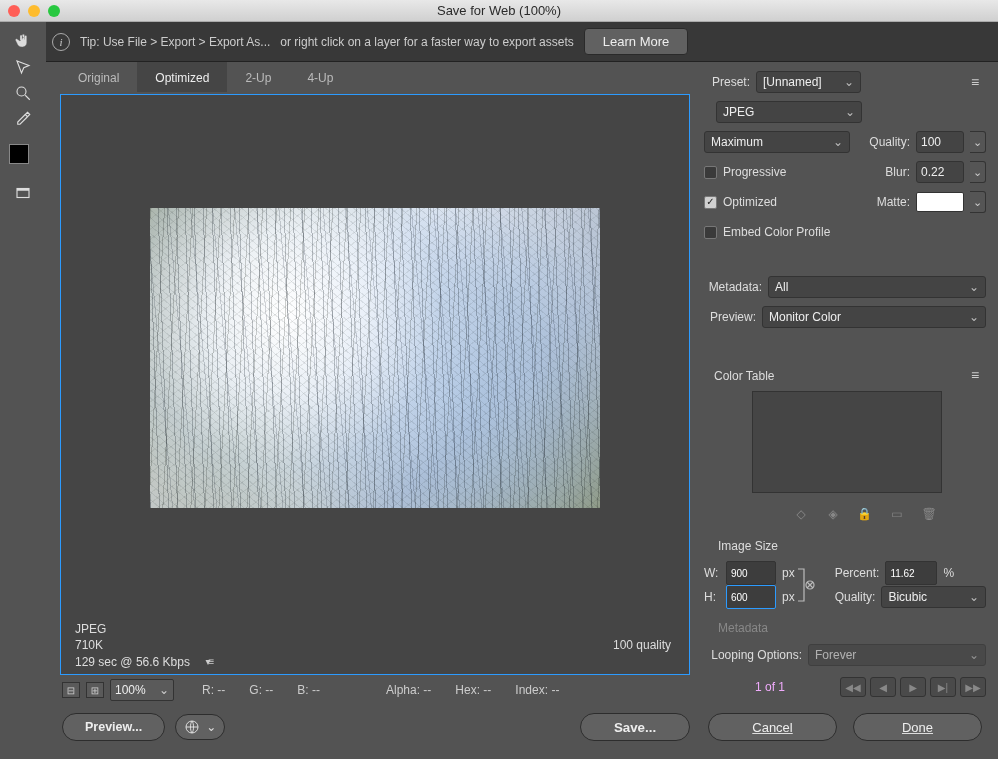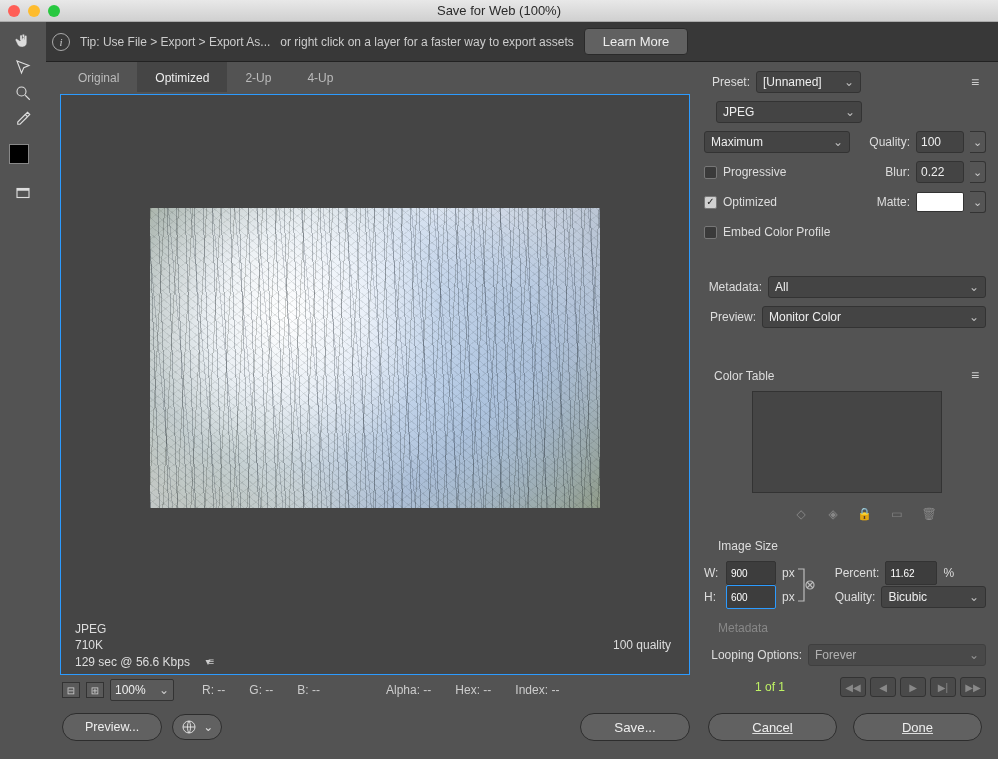--- a/index.html
+++ b/index.html
@@ -66,21 +66,21 @@
 .cf-left div{line-height:16px;}
 .cf-right{align-self:center; padding-right:4px;}
 
 .readout-row{ height:26px; display:flex; align-items:center; gap:6px; padding:4px 0 0 2px; color:#ccc;}
 .ro-btn{ width:18px; height:16px; border:1px solid #333; background:#5a5a5a; display:flex; align-items:center; justify-content:center; font-size:10px; cursor:pointer;}
 .zoom-sel{ background:#5a5a5a; border:1px solid #333; color:#eee; height:22px; width:64px; padding:0 4px; display:flex; align-items:center; justify-content:space-between; cursor:pointer; border-radius:2px;}
 .zoom-sel::after{content:"⌄"; color:#ccc; font-size:12px;}
 .ro-lbl{ margin-left:22px;} .ro-lbl + .ro-lbl{margin-left:18px;}
 
 .bottom-btns{ display:flex; align-items:center; gap:10px; padding:12px 0 10px 2px;}
-.pill{ background:#616161; border:1px solid #2d2d2d; color:#eee; border-radius:20px; height:28px; display:flex; align-items:center; justify-content:center; cursor:pointer;}
+.pill{ background:#616161; border:1px solid #2d2d2d; color:#eee; border-radius:20px; height:28px; display:flex; align-items:center; justify-content:center; cursor:pointer;font-weight:bold;}
 .pill.small{ padding:0 22px; font-size:12.5px;}
 .globe-sel{ display:flex; align-items:center; background:#616161; border:1px solid #2d2d2d; border-radius:20px; height:26px; padding:0 8px; gap:6px; cursor:pointer;}
 .globe-sel::after{content:"⌄"; color:#ddd;}
 
 
 .right-panel{ width:300px; flex:0 0 300px; background:#535353; padding:8px 12px 8px 6px; display:flex; flex-direction:column; gap:6px; font-size:12px;}
 .row{ display:flex; align-items:center; gap:6px; min-height:24px;}
 .row .lbl{ color:#ddd; text-align:right;}
 .select, .numbox{ background:#444; border:1px solid #333; color:#eee; height:22px; border-radius:3px; display:flex; align-items:center; padding:0 6px; cursor:pointer;}
 .select{ justify-content:space-between;} .select::after{content:"⌄"; color:#bbb; margin-left:6px; font-size:12px;}
@@ -93,21 +93,21 @@
 .flyout{ width:22px; text-align:center; cursor:pointer; color:#ccc;}
 
 .section-gap{height:36px;}
 .section-title{ color:#ddd; margin:4px 0 2px 14px;}
 .colortable-box{ margin:2px 0 4px 48px; width:190px; height:190px; background:#454545; border:1px solid #333;}
 .ct-toolbar{ display:flex; gap:18px; justify-content:center; color:#888; padding:4px 0 8px 40px;}
 .ct-toolbar span{cursor:pointer; width:14px; height:14px; display:inline-flex; align-items:center; justify-content:center;}
 
 .anim{ color:#888;}
 .anim-ctrl{ display:flex; align-items:center; gap:4px; margin-top:4px;}
-.pager{ flex:1; text-align:center; color:#bef264;}
+.pager{ flex:1; text-align:center; color:#f0abfc;}
 .pbtn{ width:26px; height:20px; border:1px solid #333; background:#4a4a4a; border-radius:3px; display:flex; align-items:center; justify-content:center; font-size:10px; color:#888; cursor:pointer;}
 
 .right-bottom{ margin-top:auto; display:flex; gap:16px; padding:10px 4px;text-decoration:underline;}
 .big-pill{ flex:1; height:28px; border-radius:20px; border:1px solid #2d2d2d; background:#616161; color:#eee; display:flex; align-items:center; justify-content:center; cursor:pointer; font-size:13px;}
 
 .menu-lines::before{content:"≡"; font-size:14px;}
 .menu-tiny::before{content:"▾≡"; font-size:10px; letter-spacing:-2px;}
 input.txt{ background:#3d3d3d; border:1px solid #2c9bff; color:#fff; height:24px; width:50px; padding:0 4px; border-radius:2px; font-size:10px;}
 input.txt.plain{border-color:#333;}
 </style>

